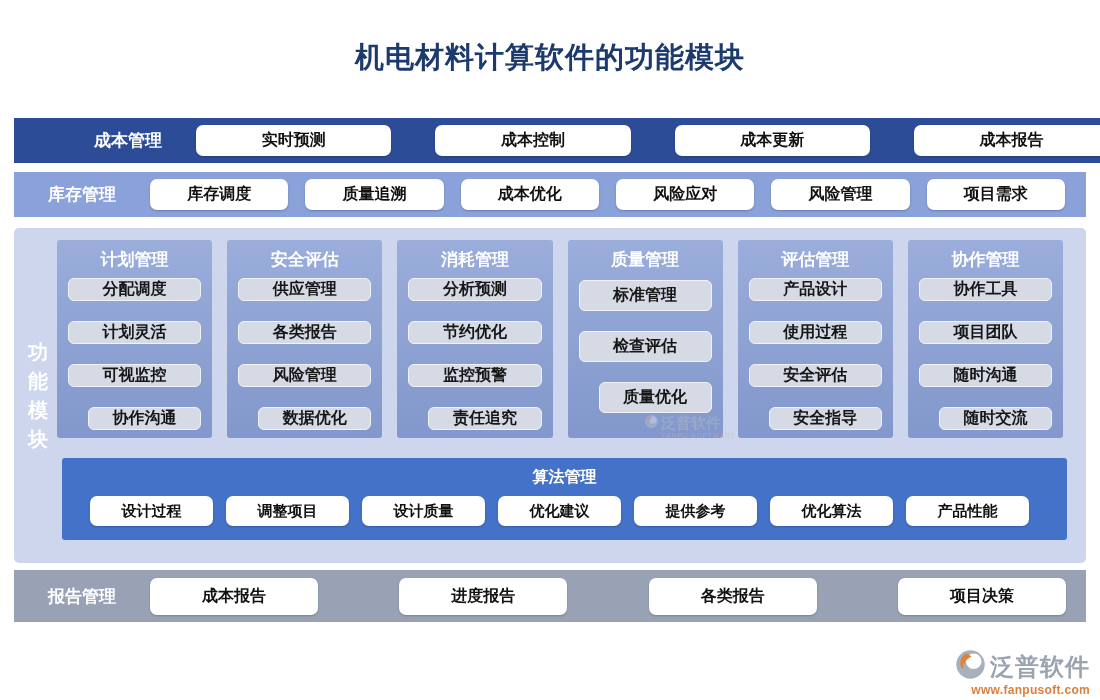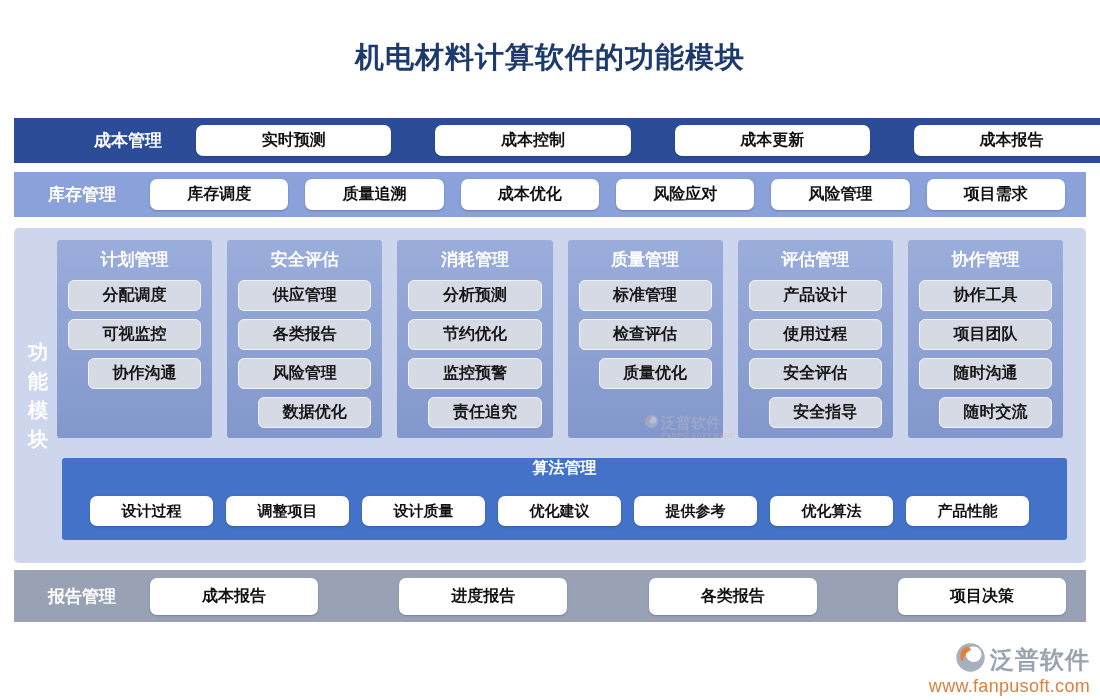--- a/index.html
+++ b/index.html
@@ -28,40 +28,40 @@
   .main{position:absolute;left:14px;top:228px;width:1072px;height:335px;
         background:var(--panel,#cdd6ec);border-radius:5px;}
   .side-label{position:absolute;left:5px;top:110px;width:38px;text-align:center;
               color:#fff;font-size:20px;font-weight:bold;line-height:29px;}
   .columns{position:absolute;left:43px;top:12px;width:1006px;height:198px;display:flex;gap:15px;}
   .column{flex:1;background:linear-gradient(180deg,var(--column-top,#9aaddb),var(--column-bottom,#8297cb));
           border-radius:3px;padding:8px 11px 10px;display:flex;flex-direction:column;box-sizing:border-box;}
   .col-header{color:#fff;font-weight:bold;font-size:17px;text-align:center;height:26px;line-height:24px;margin-bottom:6px;}
   .chip{height:31px;background:var(--chip,#d6dae5);border:1.5px solid #f0f2f7;border-radius:6px;
         display:flex;align-items:center;justify-content:center;font-size:16px;font-weight:600;
-        color:#161616;margin-bottom:8px;box-sizing:border-box;}
+        color:#161616;margin-bottom:20px;box-sizing:border-box;}
   .chip:last-child{margin-bottom:0;margin-left:20px;}
 
   .algo{position:absolute;left:48px;top:230px;width:1005px;height:82px;
         background:var(--algorithm,#4372c8);border-radius:3px;}
-  .algo-header{text-align:center;color:#fff;font-weight:bold;font-size:16px;}
+  .algo-header{text-align:center;color:#fff;font-weight:bold;font-size:16px;padding-top:9px;}
   .algo-btns{position:absolute;left:28px;right:38px;top:38px;display:flex;gap:13px;}
   .algo-btns .btn{flex:1;height:30px;font-size:15px;}
 
   
   .watermark{position:absolute;left:630px;top:186px;opacity:.5;width:95px;}
   .wm-row{display:flex;align-items:center;gap:2px;}
   .wm-brand{font-size:15px;font-weight:bold;color:#aeb6c6;}
   .wm-sub{font-size:6.5px;color:#e0b193;letter-spacing:1px;margin-left:18px;margin-top:-1px;}
 
   
   .footer{position:absolute;right:10px;bottom:3px;text-align:right;}
   .footer-row{display:flex;align-items:center;justify-content:flex-end;gap:3px;}
   .footer-brand{font-size:24px;font-weight:bold;color:var(--brand-gray,#9aa4b1);letter-spacing:1px;}
-  .footer-url{font-size:18px;font-weight:normal;color:var(--brand-orange,#dd7f3c);letter-spacing:.3px;margin-top:-2px;}
+  .footer-url{font-size:12px;font-weight:bold;color:var(--brand-orange,#dd7f3c);letter-spacing:.3px;margin-top:-2px;}
 </style>
 </head>
 <body>
 
 <div class="canvas">
 
   <div class="title">机电材料计算软件的功能模块</div>
 
   <div class="band band-cost">
     <div class="band-label">成本管理</div>
@@ -89,20 +89,21 @@
     <div class="side-label" id="side-label">
         <div>功</div>
         <div>能</div>
         <div>模</div>
         <div>块</div>
       </div>
     <div class="columns" id="columns">
         <div class="column">
           <div class="col-header">计划管理</div>
           <div class="chip">分配调度</div>
+          <div class="chip">计划灵活</div>
           <div class="chip">可视监控</div>
           <div class="chip">协作沟通</div>
         </div>
         <div class="column">
           <div class="col-header">安全评估</div>
           <div class="chip">供应管理</div>
           <div class="chip">各类报告</div>
           <div class="chip">风险管理</div>
           <div class="chip">数据优化</div>
         </div>

